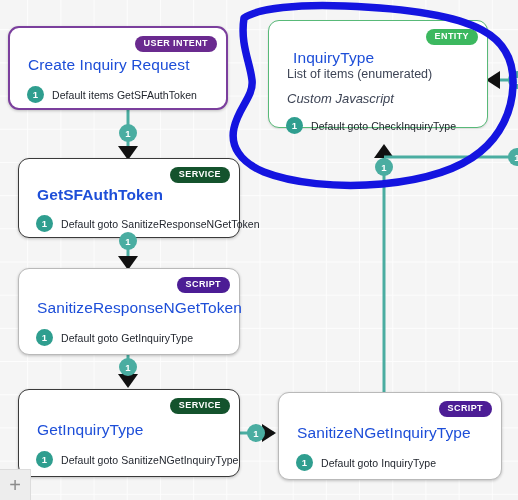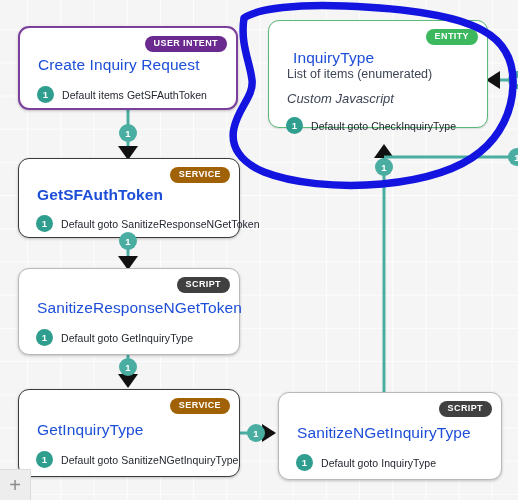--- a/index.html
+++ b/index.html
@@ -35,22 +35,22 @@
     border-radius:11px;
     color:#ffffff;
     font-size:9px;
     font-weight:bold;
     letter-spacing:0.4px;
     padding:3px 9px 4px 9px;
     line-height:1;
     white-space:nowrap;
   }
   .badge.b-intent{background:#6a2a8f;}
-  .badge.b-service{background:#a16207;}
-  .badge.b-script{background:#404040;}
+  .badge.b-service{background:#14532d;}
+  .badge.b-script{background:#4c1d95;}
   .badge.b-entity{background:#3cb85f;}
   .node-title{
     position:absolute;left:18px;
     color:#1d4ed8;
     font-size:15.5px;
     font-weight:500;
     letter-spacing:0.1px;
     white-space:nowrap;
   }
   .node-sub{
@@ -122,21 +122,21 @@
   </svg>
 
   <div class="edge-pill" style="left:119px;top:124px;">1</div>
   <div class="edge-pill" style="left:119px;top:232px;">1</div>
   <div class="edge-pill" style="left:119px;top:358px;">1</div>
   <div class="edge-pill" style="left:247px;top:424px;">1</div>
   <div class="edge-pill" style="left:375px;top:158px;">1</div>
   <div class="edge-pill" style="left:508px;top:71px;">1</div>
   <div class="edge-pill" style="left:508px;top:148px;">1</div>
 
-  <div class="node intent" style="left:18px;top:26px;width:220px;height:84px;">
+  <div class="node intent" style="left:8px;top:26px;width:220px;height:84px;">
     <div class="badge b-intent">USER INTENT</div>
     <div class="node-title" style="top:28px;">Create Inquiry Request</div>
     <div class="transition" style="top:58px;">
       <span class="tnum">1</span>
       <span class="tlabel">Default items GetSFAuthToken</span>
     </div>
   </div>
 
   <div class="node entity" style="left:268px;top:20px;width:220px;height:108px;">
     <div class="badge b-entity">ENTITY</div>

